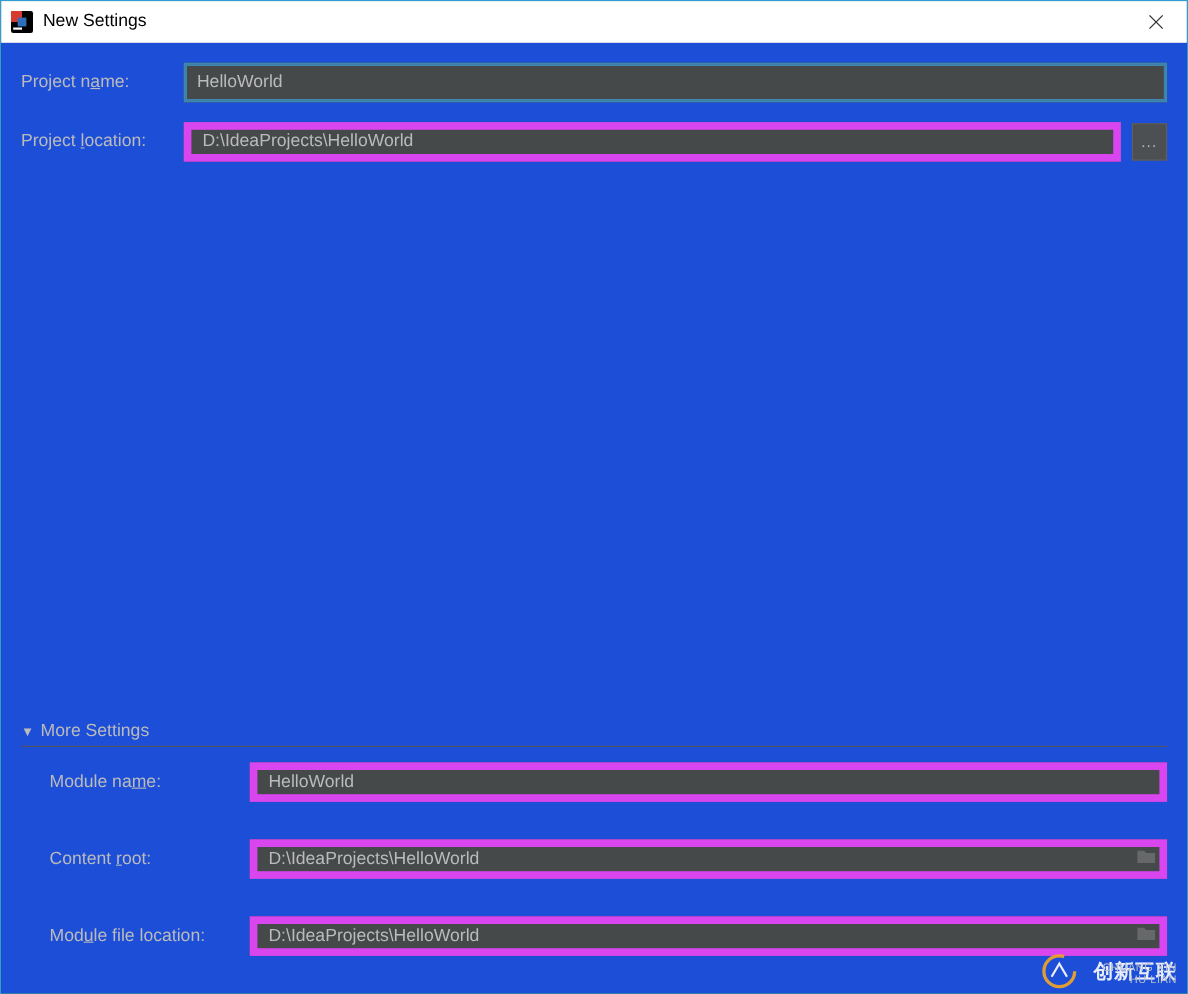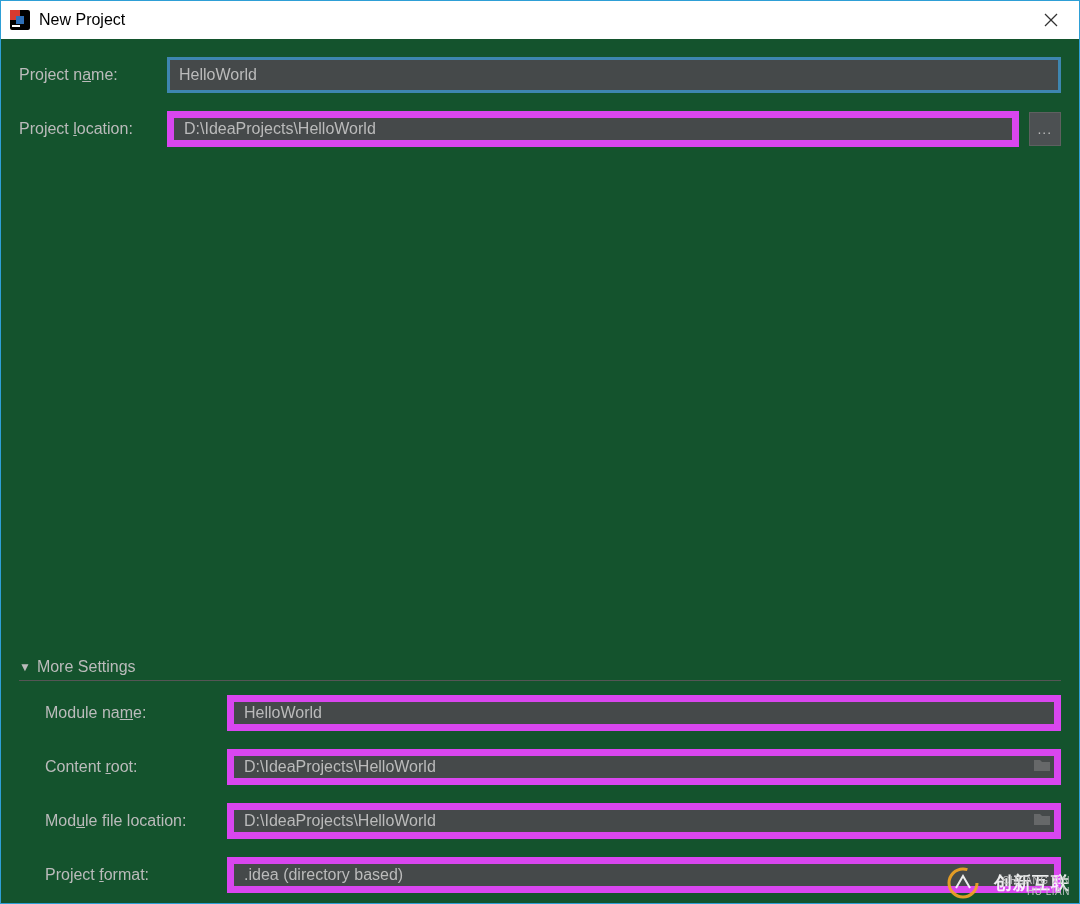--- a/index.html
+++ b/index.html
@@ -8,21 +8,21 @@
   
   
   .titlebar { height: 38px; background: #ffffff; display: flex; align-items: center; padding: 0 8px; color: #000; font-size: 16px; }
   .titlebar .app-icon { width: 22px; height: 22px; margin-right: 8px; position: relative; }
   .titlebar .app-icon svg { width: 22px; height: 22px; }
   .titlebar .spacer { flex: 1; }
   .titlebar .close { width: 40px; height: 38px; display: flex; align-items: center; justify-content: center; cursor: pointer; }
   .titlebar .close svg { width: 14px; height: 14px; stroke: #333; stroke-width: 1.2; }
   
   
-  .main { flex: 1; background: #14532d; padding: 18px 18px 0 18px; display: flex; flex-direction: column; }
+  .main { flex: 1; background: #1d4ed8; padding: 18px 18px 0 18px; display: flex; flex-direction: column; }
   .row { display: flex; align-items: center; margin-bottom: 18px; }
   .row .label { width: 148px; font-size: 16px; color: #bbbbbb; }
   .row .label .mn { text-decoration: underline; }
   .row .input-wrap { flex: 1; display: flex; align-items: center; gap: 10px; }
   input.text {
     width: 100%; height: 36px; background: #45494a; border: 7px solid #d946ef;
     color: #bbbbbb; font-size: 16px; padding: 0 10px; outline: none;
   }
   input.text.focused {
     border: 2px solid #3e86b0; box-shadow: inset 0 0 0 1px #3e86b0;
@@ -33,21 +33,21 @@
     font-size: 14px; letter-spacing: 1px;
   }
   .flex-spacer { flex: 1; }
   
   
   .more-settings-header {
     display: flex; align-items: center; font-size: 16px; color: #bbbbbb;
     border-bottom: 1px solid #555; padding-bottom: 4px; margin-bottom: 14px; cursor: pointer;
   }
   .more-settings-header .tri { margin-right: 6px; font-size: 12px; color: #bbbbbb; }
-  .more-settings-body .row { margin-bottom: 18px; }
+  .more-settings-body .row { margin-bottom: 34px; }
   .more-settings-body .row .label { width: 208px; padding-left: 26px; }
   .folder-icon { position: absolute; right: 10px; top: 50%; transform: translateY(-50%); opacity: 0.5; }
   .input-rel { position: relative; flex: 1; }
   .folder-icon svg { width: 18px; height: 14px; fill: #888; }
   
   
   .watermark { position: absolute; right: 10px; bottom: 4px; display: flex; align-items: center; gap: 14px; opacity: 0.9; }
   .watermark .wm-text { color: #fff; font-size: 18px; font-weight: 600; letter-spacing: 1px; }
   .watermark .wm-sub { color: #ccc; font-size: 10px; letter-spacing: 0.5px; position: absolute; right: 0; bottom: -2px; text-align: right; }
   .watermark svg { width: 34px; height: 34px; }
@@ -57,21 +57,21 @@
 
 <div class="titlebar">
   <span class="app-icon">
     <svg viewBox="0 0 22 22">
       <rect x="1" y="1" width="20" height="20" rx="2" fill="#000"></rect>
       <rect x="1" y="1" width="10" height="10" fill="#d73a2f"></rect>
       <rect x="7" y="7" width="8" height="8" fill="#2e6fb7"></rect>
       <rect x="3" y="16" width="8" height="2" fill="#fff"></rect>
     </svg>
   </span>
-  <span>New Project</span>
+  <span>New Settings</span>
   <span class="spacer"></span>
   <span class="close">
     <svg viewBox="0 0 14 14">
         <line x1="1" y1="1" x2="13" y2="13"></line>
         <line x1="13" y1="1" x2="1" y2="13"></line>
       </svg>
   </span>
 </div>
 
 <div class="main">
@@ -117,26 +117,20 @@
       <div class="label">Mod<span class="mn">u</span>le file location:</div>
       <div class="input-rel">
         <input class="text" type="text" value="D:\IdeaProjects\HelloWorld" style="">
         <span class="folder-icon">
           <svg viewBox="0 0 18 14">
               <path d="M1 2h6l2 2h8v9H1z"></path>
             </svg>
         </span>
       </div>
     </div>
-    <div class="row" style="margin-bottom:10px;">
-      <div class="label">Project <span class="mn">f</span>ormat:</div>
-      <div class="input-wrap">
-        <input class="text" type="text" value=".idea (directory based)" style="">
-      </div>
-    </div>
   </div>
 </div>
 
 <div class="watermark">
   <svg viewBox="0 0 34 34">
     <circle cx="17" cy="17" r="14" fill="none" stroke="#f5a623" stroke-width="3" stroke-dasharray="70 20"></circle>
     <path d="M10 22 L17 10 L24 22" fill="none" stroke="#fff" stroke-width="2"></path>
   </svg>
   <div style="position:relative;">
     <div class="wm-text">创新互联</div>

